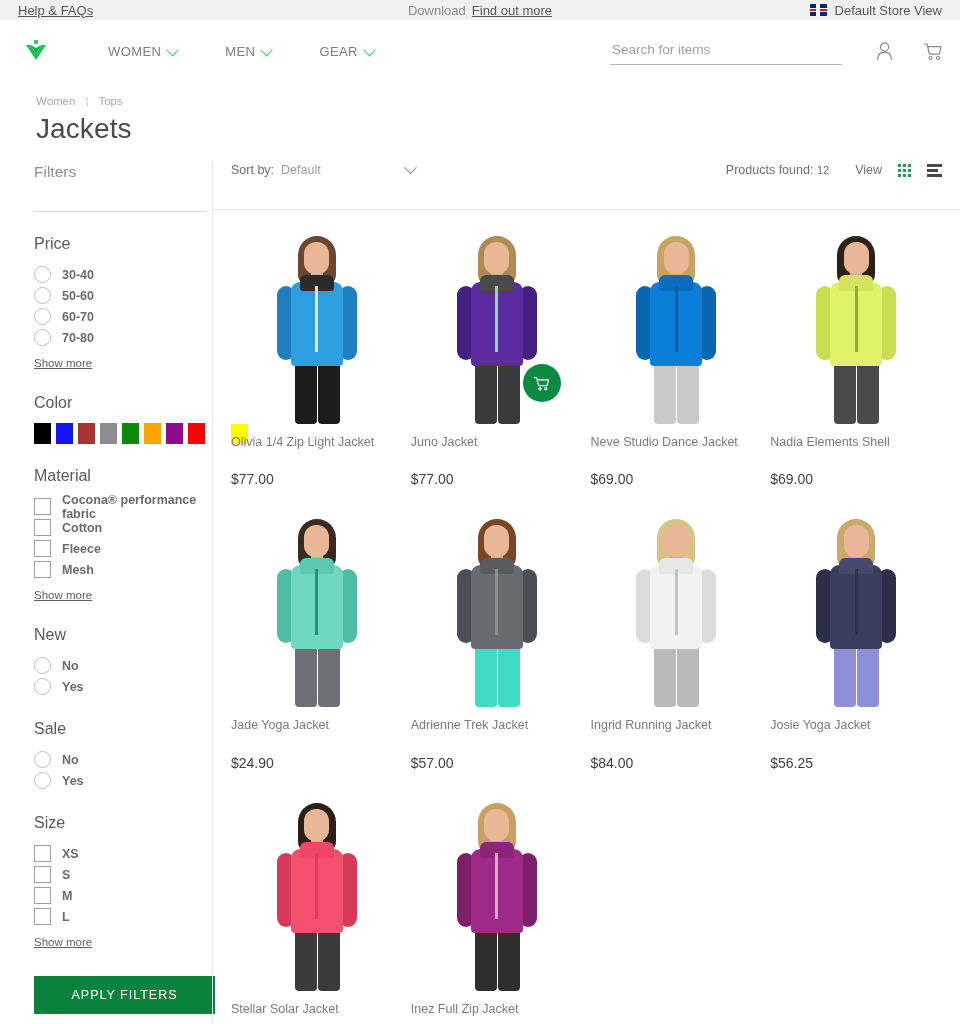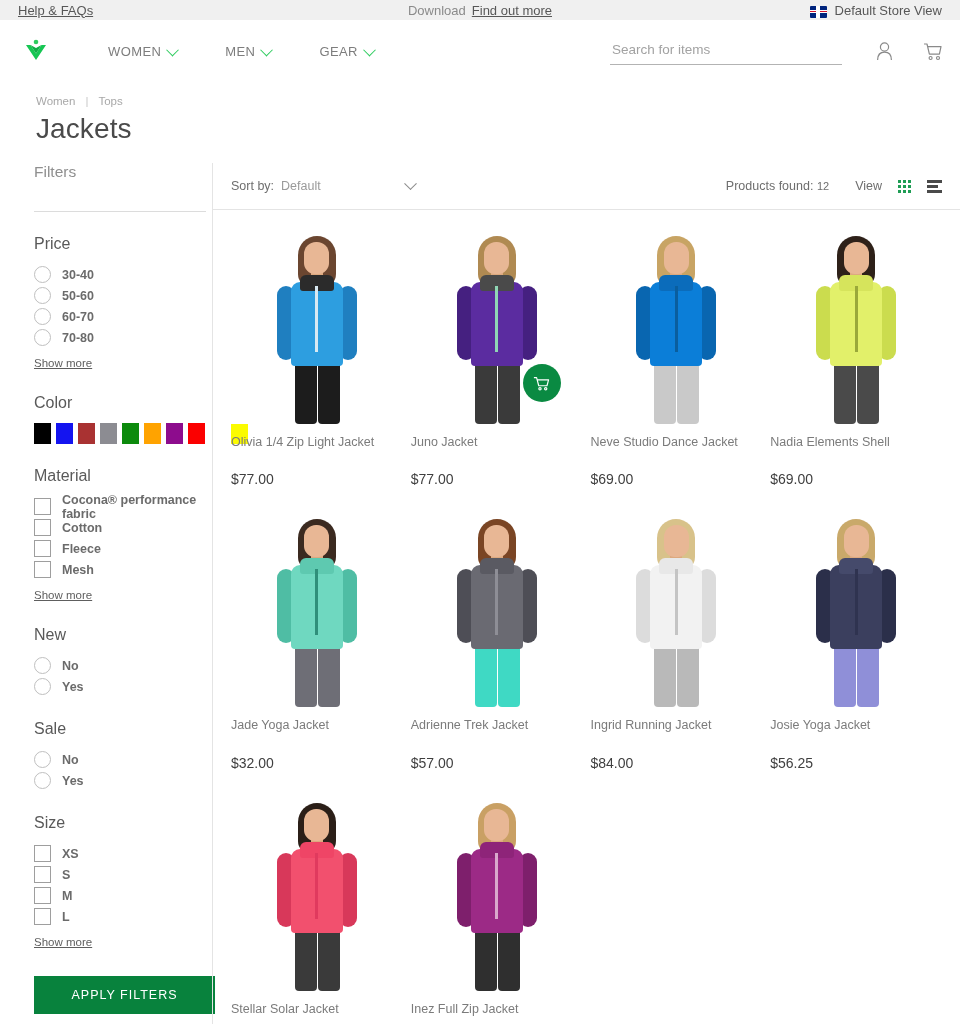--- a/index.html
+++ b/index.html
@@ -18,21 +18,21 @@
     display: flex; align-items: center;
     padding: 0 18px; font-size: 13px; color: #575757;
     position: relative;
   }
   .util-left { flex: 0 0 auto; }
   .util-center {
     position: absolute; left: 0; right: 0; text-align: center;
     display: flex; justify-content: center; gap: 6px;
   }
   .util-right {
-    margin-left: auto; display: flex; align-items: flex-end; gap: 8px;
+    margin-left: auto; display: flex; align-items: center; gap: 8px;
     position: relative; z-index: 2;
   }
   .ulink { color: #575757; text-decoration: underline; cursor: pointer; }
   .plain { color: #8a8a8a; text-decoration: none; }
   .flag {
     width: 17px; height: 12px; display: inline-block; position: relative;
     background: #00247d; border-radius: 1px; overflow: hidden; flex: 0 0 auto;
   }
   .flag:before {
     content: ""; position: absolute; left: 0; top: 4.4px;
@@ -128,21 +128,21 @@
   .btn-apply {
     margin-top: 26px; width: 181px; height: 38px; background: #08823d;
     color: #fff; font-size: 12.5px; letter-spacing: 1px; border: 0;
     cursor: pointer; font-family: "Liberation Sans", sans-serif;
   }
 
   
   .main { flex: 1; }
   .toolbar {
     height: 47px; border-bottom: 1px solid #e4e4e4;
-    display: flex; align-items: center; padding: 0 18px 0 18px;
+    display: flex; align-items: flex-start; padding: 0 18px 0 18px;
     font-size: 12.5px; color: #6e6e6e;
   }
   .sortby { display: flex; align-items: center; gap: 7px; }
   .sort-label { color: #6e6e6e; }
   .sort-val { color: #9a9a9a; }
   .sort-caret {
     margin-left: 78px; width: 9px; height: 9px;
     border-right: 1.5px solid #8d8d8d; border-bottom: 1.5px solid #8d8d8d;
     transform: rotate(45deg) translate(-2px,-2px); cursor: pointer;
   }
@@ -523,21 +523,21 @@
               <div class="m-legL" style="background:#6e6e76"></div>
               <div class="m-legR" style="background:#6e6e76"></div>
               <div class="m-armL" style="background:#4fbda4"></div>
               <div class="m-armR" style="background:#4fbda4"></div>
               <div class="m-torso" style="background:#6fd8c0"></div>
               <div class="m-collar" style="background:#5ec9b0"></div>
               <div class="m-zip" style="background:#2f8f7a"></div>
             </div>
           </div>
           <div class="pname">Jade Yoga Jacket</div>
-          <div class="pprice"><span>$32.00</span></div>
+          <div class="pprice"><span>$24.90</span></div>
         </div>
         <div class="card">
           <div class="thumb">
             <div class="model">
               <div class="m-hair" style="background:#7a4524"></div>
               <div class="m-head"></div>
               <div class="m-neck"></div>
               <div class="m-legL" style="background:#3fd9c4"></div>
               <div class="m-legR" style="background:#3fd9c4"></div>
               <div class="m-armL" style="background:#4e4e56"></div>

